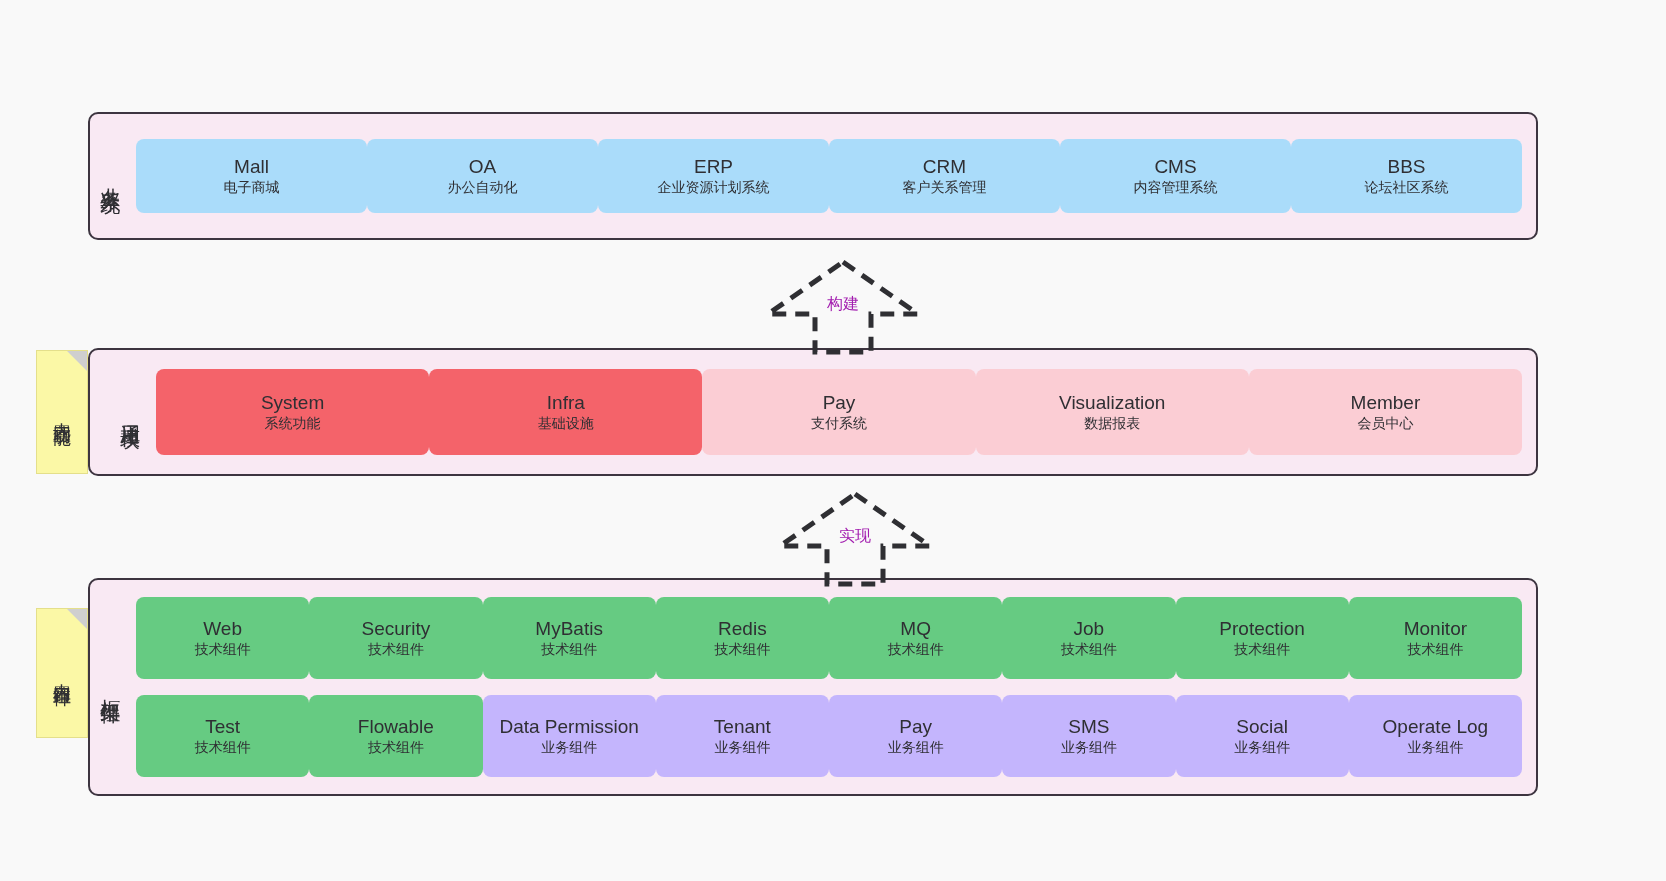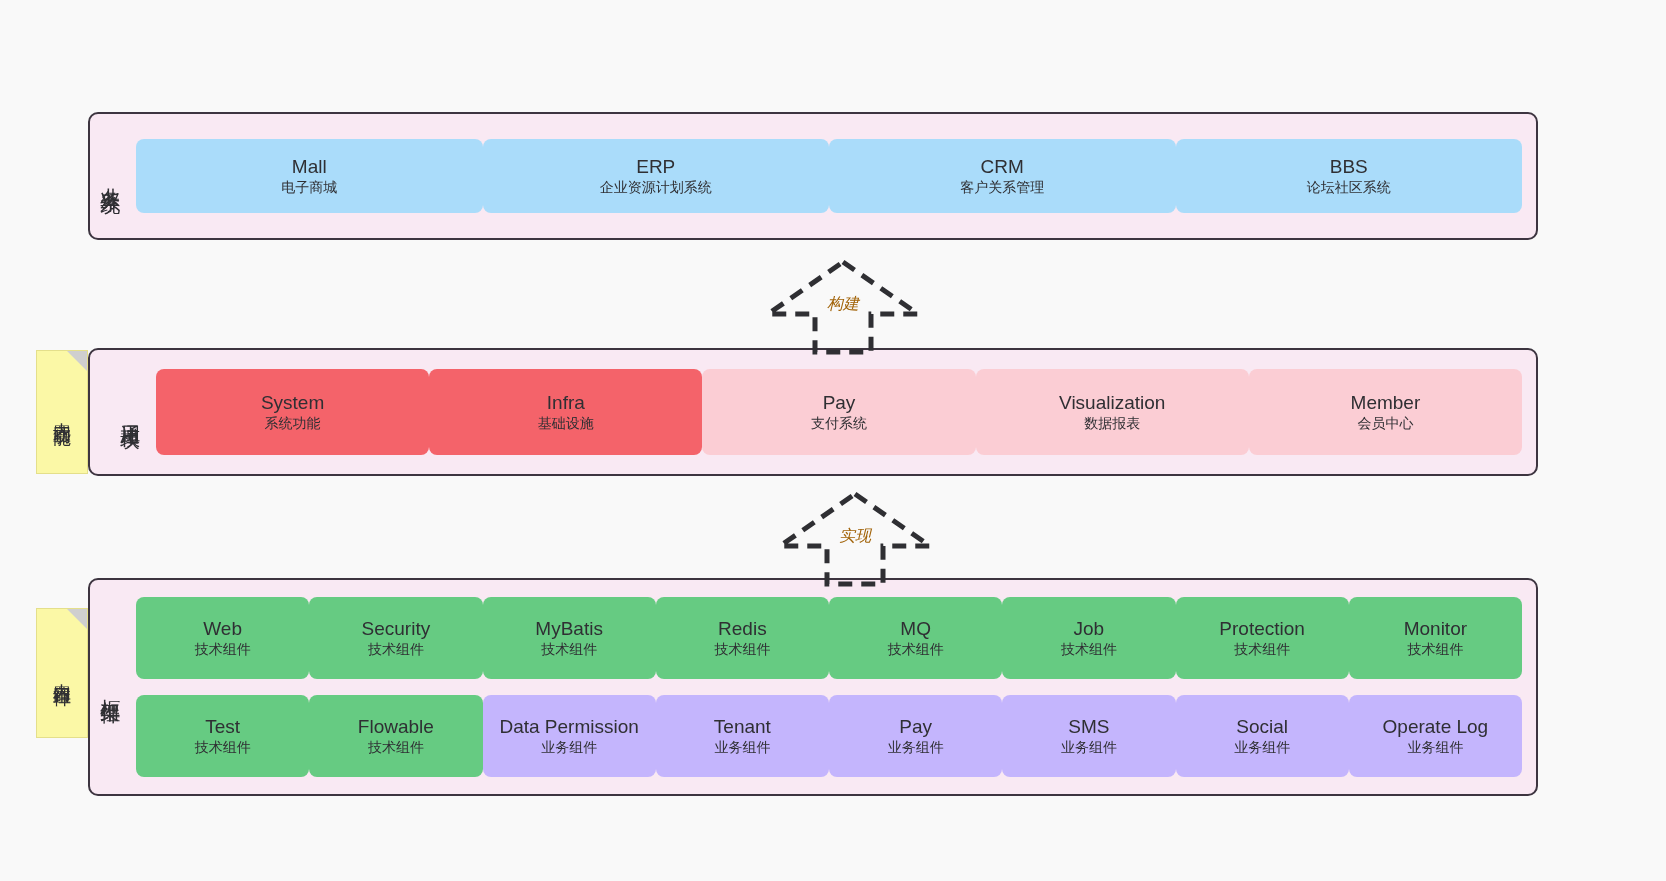--- a/index.html
+++ b/index.html
@@ -128,47 +128,54 @@
     height: 100px;
     z-index: 2;
   }
   .arrow svg { display: block; width: 100%; height: 100%; }
   .arrow .alabel {
     position: absolute;
     left: 0; right: 0;
     top: 38px;
     text-align: center;
     font-size: 16px;
-    color: #a16207;
+    color: #a21caf;
     pointer-events: none;
-    font-style: italic;
   }
   #arrow-build     { left: 758px; top: 256px; }
   #arrow-implement { left: 770px; top: 488px; }
 </style>
 </head>
 <body>
 
 <div id="stage">
 
   <div class="layer" id="layer-business">
     <div class="layer-title">业务系统</div>
     <div class="layer-body">
       <div class="row">
         <div class="card c-blue">
           <span class="t1">Mall</span>
           <span class="t2">电子商城</span>
         </div>
         <div class="card c-blue">
+          <span class="t1">OA</span>
+          <span class="t2">办公自动化</span>
+        </div>
+        <div class="card c-blue">
           <span class="t1">ERP</span>
           <span class="t2">企业资源计划系统</span>
         </div>
         <div class="card c-blue">
           <span class="t1">CRM</span>
           <span class="t2">客户关系管理</span>
+        </div>
+        <div class="card c-blue">
+          <span class="t1">CMS</span>
+          <span class="t2">内容管理系统</span>
         </div>
         <div class="card c-blue">
           <span class="t1">BBS</span>
           <span class="t2">论坛社区系统</span>
         </div>
       </div>
     </div>
   </div>
 
   <div class="arrow" id="arrow-build">

